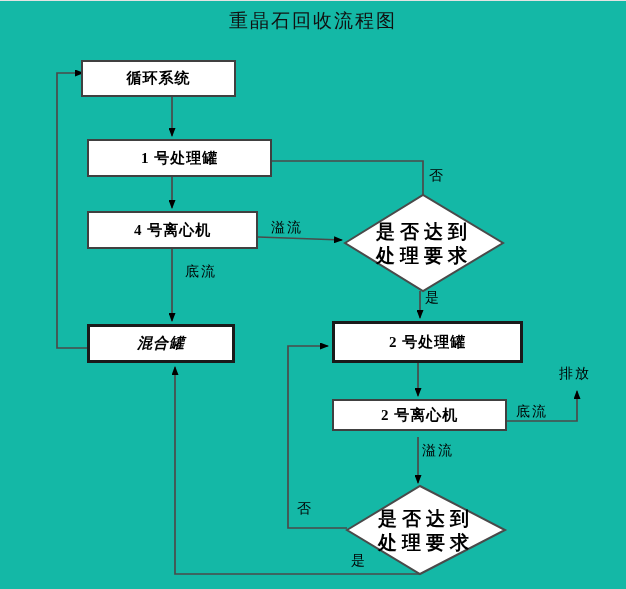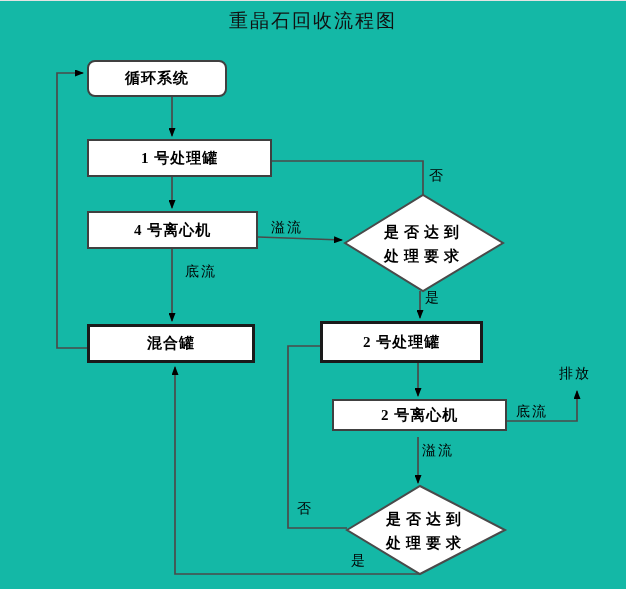--- a/index.html
+++ b/index.html
@@ -39,31 +39,31 @@
     align-items: center;
     justify-content: center;
     font-weight: bold;
     font-size: 15px;
     letter-spacing: 1px;
     box-sizing: border-box;
   }
   .node.thick {
     border: 3px solid #1a1a1a;
   }
-  #node-circulation { left: 87px;  top: 59px;  width: 140px; height: 37px; border-radius: 8px; }
+  #node-circulation { left: 81px;  top: 59px;  width: 155px; height: 37px; }
   #node-tank1       { left: 87px;  top: 138px; width: 185px; height: 38px; }
   #node-centrifuge1 { left: 87px;  top: 210px; width: 171px; height: 38px; }
-  #node-mixing      { left: 87px;  top: 323px; width: 168px; height: 39px; }
-  #node-tank2       { left: 320px; top: 320px; width: 163px; height: 42px; }
+  #node-mixing      { left: 87px;  top: 323px; width: 148px; height: 39px; font-style: italic; }
+  #node-tank2       { left: 332px; top: 320px; width: 191px; height: 42px; }
   #node-centrifuge2 { left: 332px; top: 398px; width: 175px; height: 32px; }
   .diamond-label {
     position: absolute;
     text-align: center;
     font-weight: bold;
-    font-size: 15px;
+    font-size: 19px;
     letter-spacing: 5px;
     line-height: 24px;
   }
   #dlabel1 { left: 344px; top: 219px; width: 160px; }
   #dlabel2 { left: 346px; top: 506px; width: 160px; }
   .edge-label {
     position: absolute;
     font-size: 14px;
     letter-spacing: 2px;
     background: transparent;

